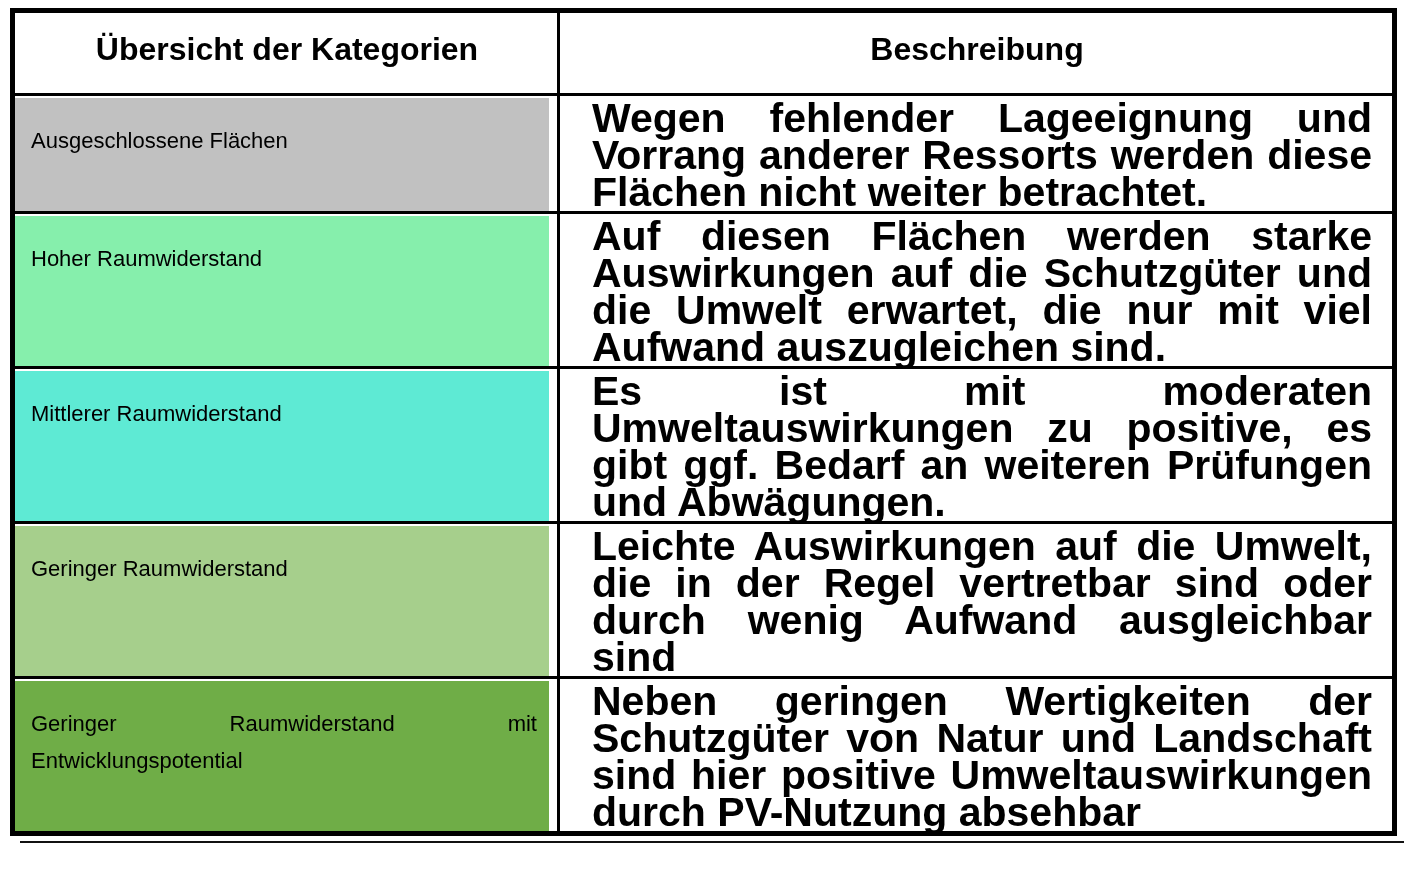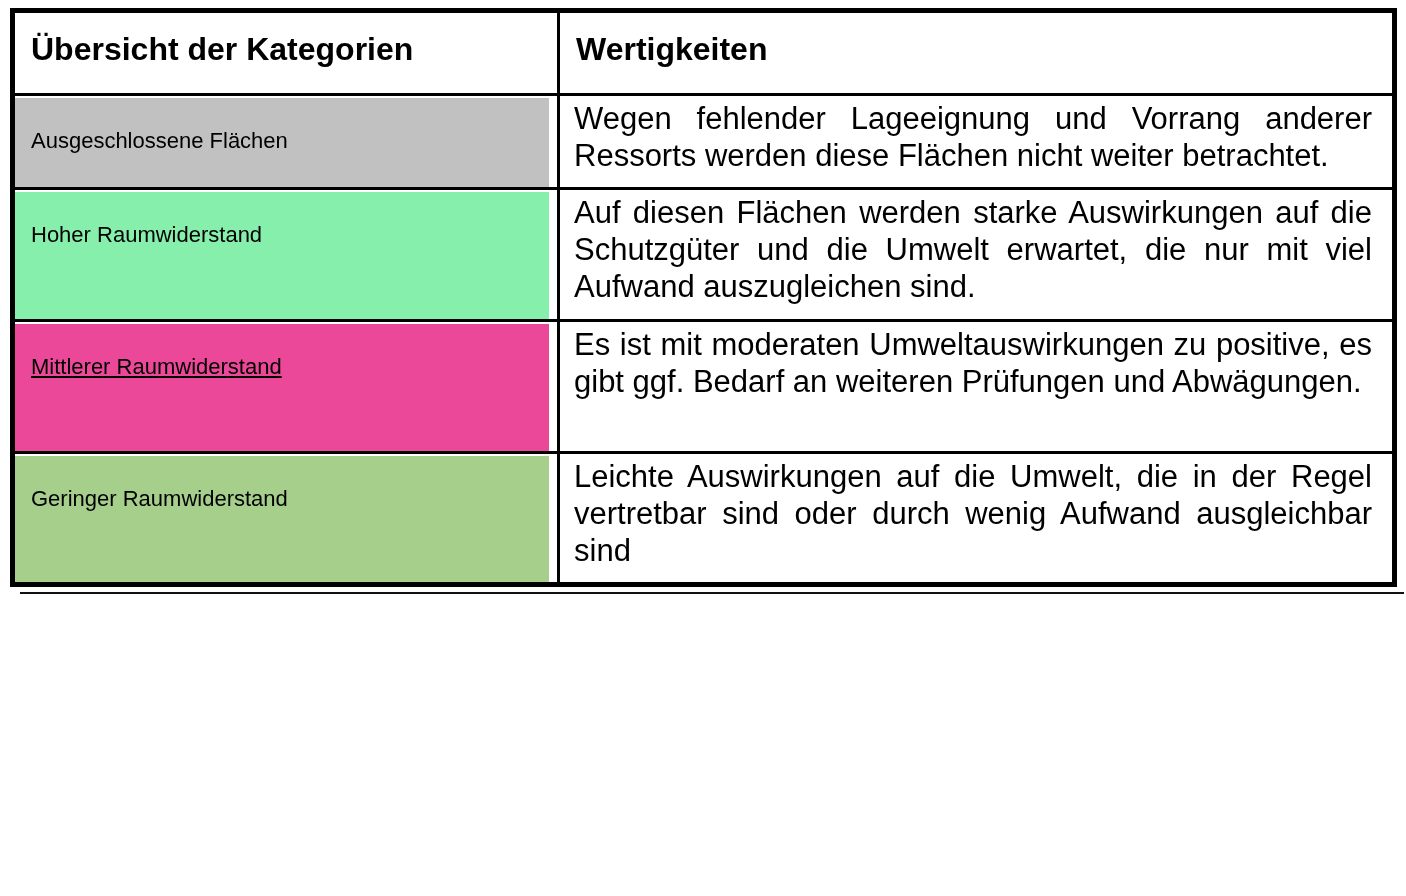--- a/index.html
+++ b/index.html
@@ -28,77 +28,82 @@
     vertical-align: top;
     color: #000000;
     overflow: hidden;
   }
   thead tr { height: 84px; }
   tbody tr { height: 132px; }
   tbody tr.two-line { height: 94px; }
   th {
     font-size: 32px;
     font-weight: bold;
-    text-align: left;
+    text-align: center;
     padding: 18px 14px 0 16px;
     background: #ffffff;
   }
   td.category {
     font-size: 22px;
     line-height: 37px;
     padding: 26px 20px 0 16px;
     text-align: justify;
     text-align-last: left;
     
     box-shadow: inset -8px 0 0 0 #ffffff, inset 0 2px 0 0 #ffffff;
   }
   td.description {
-    font-size: 31px;
+    font-size: 41px;
     line-height: 37px;
-    padding: 4px 20px 0 14px;
+    padding: 4px 20px 0 32px;
     text-align: justify;
     text-align-last: left;
     background: #ffffff;
     hyphens: none;
+    font-weight: bold;
   }
   .bottom-rule {
     width: 1384px;
     height: 2px;
     background: #111111;
     margin: 5px 0 0 10px;
   }
 </style>
 </head>
 <body>
 
 <div class="page">
   <table class="cat-table">
     <colgroup>
       <col class="c-left">
       <col class="c-right">
     </colgroup>
     <thead>
       <tr>
         <th>Übersicht der Kategorien</th>
-        <th>Wertigkeiten</th>
+        <th>Beschreibung</th>
       </tr>
     </thead>
     <tbody id="table-body">
         <tr class="two-line">
           <td class="category" style="background-color: rgb(193, 193, 193);">Ausgeschlossene Flächen</td>
           <td class="description">Wegen fehlender Lageeignung und Vorrang anderer Ressorts werden diese Flächen nicht weiter betrachtet.</td>
         </tr>
         <tr>
           <td class="category" style="background-color: #86efac;">Hoher Raumwiderstand</td>
           <td class="description">Auf diesen Flächen werden starke Auswirkungen auf die Schutzgüter und die Umwelt erwartet, die nur mit viel Aufwand auszugleichen sind.</td>
         </tr>
         <tr>
-          <td class="category" style="background-color: #ec4899; text-decoration: underline;">Mittlerer Raumwiderstand</td>
+          <td class="category" style="background-color: #5eead4;">Mittlerer Raumwiderstand</td>
           <td class="description">Es ist mit moderaten Umweltauswirkungen zu positive, es gibt ggf. Bedarf an weiteren Prüfungen und Abwägungen.</td>
         </tr>
         <tr>
           <td class="category" style="background-color: rgb(166, 207, 140); margin-top: 29px;">Geringer Raumwiderstand</td>
           <td class="description">Leichte Auswirkungen auf die Umwelt, die in der Regel vertretbar sind oder durch wenig Aufwand ausgleichbar sind</td>
+        </tr>
+        <tr>
+          <td class="category" style="background-color: rgb(111, 173, 71);">Geringer Raumwiderstand mit Entwicklungspotential</td>
+          <td class="description">Neben geringen Wertigkeiten der Schutzgüter von Natur und Landschaft sind hier positive Umweltauswirkungen durch PV-Nutzung absehbar</td>
         </tr>
       </tbody>
   </table>
   <div class="bottom-rule"></div>
 </div>
 
 </body></html>

